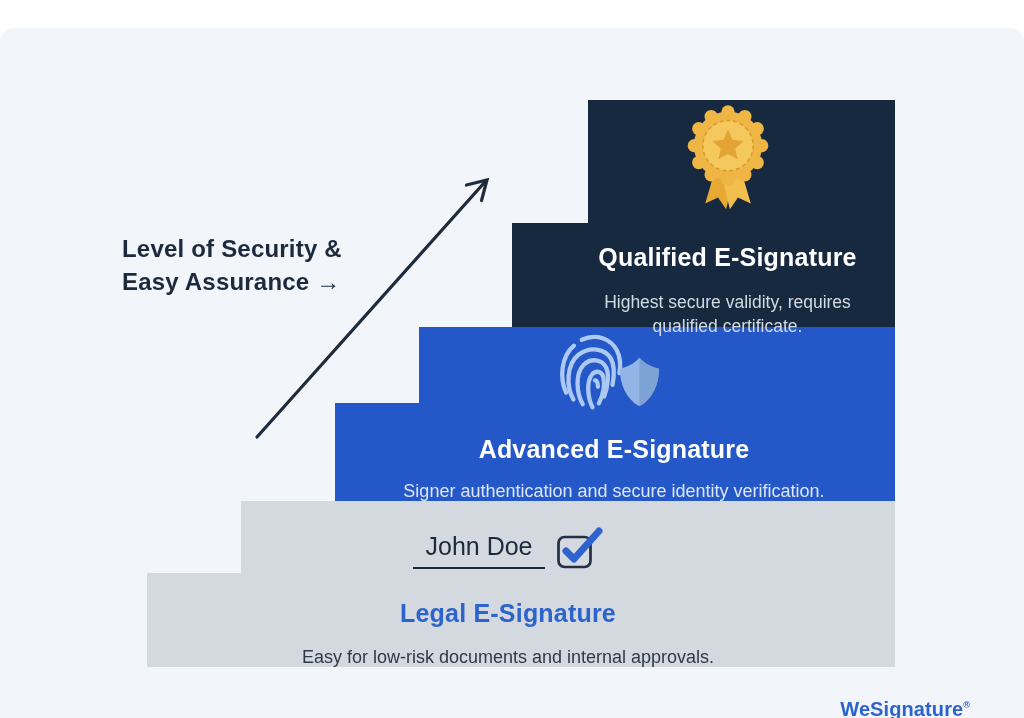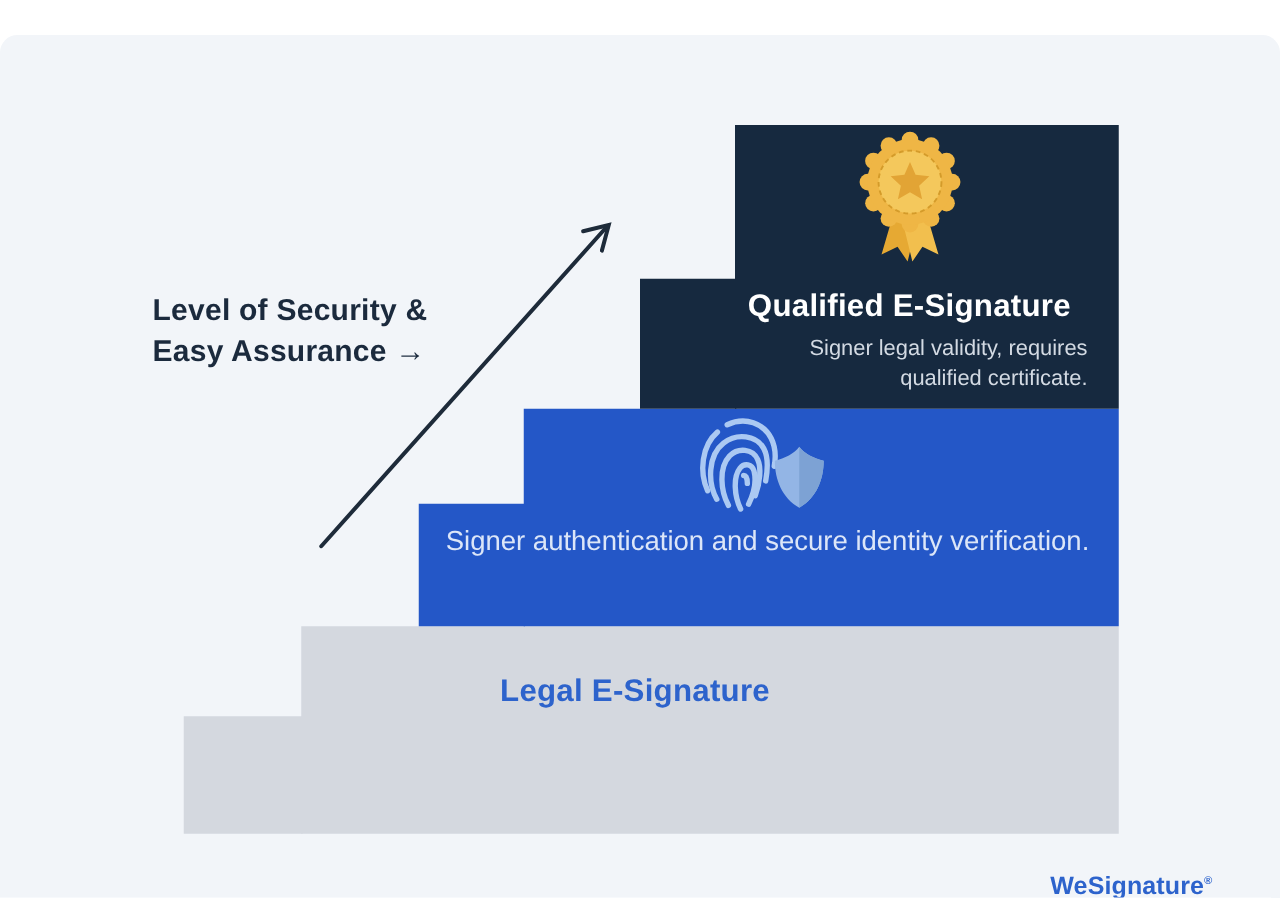--- a/index.html
+++ b/index.html
@@ -40,29 +40,29 @@
   .arrow-svg{position:absolute;left:0;top:0;width:1024px;height:718px;pointer-events:none;}
   
   .step-rect{position:absolute;}
   .rect-qualified-main{left:588px;top:72px;width:307px;height:227px;background:var(--step-dark);}
   .rect-qualified-ledge{left:512px;top:195px;width:77px;height:104px;background:var(--step-dark);}
   .rect-advanced-main{left:419px;top:299px;width:476px;height:174px;background:var(--step-blue);}
   .rect-advanced-ledge{left:335px;top:375px;width:85px;height:98px;background:var(--step-blue);}
   .rect-simple-main{left:241px;top:473px;width:654px;height:166px;background:var(--step-gray);}
   .rect-simple-ledge{left:147px;top:545px;width:95px;height:94px;background:var(--step-gray);}
   
-  .content{position:absolute;display:flex;flex-direction:column;align-items:center;text-align:right;}
+  .content{position:absolute;display:flex;flex-direction:column;align-items:center;text-align:center;gap:12px;}
   .content-qualified{left:560px;top:74px;width:335px;}
   .content-advanced{left:335px;top:304px;width:558px;}
   .content-simple{left:147px;top:498px;width:722px;}
   .step-title{font-size:25px;font-weight:700;line-height:30px;letter-spacing:.2px;}
   .title-qualified{color:var(--title-on-dark);margin-top:16px;}
   .sub-qualified{color:var(--subtitle-on-dark);font-size:17.5px;line-height:24px;margin-top:6px;width:285px;}
   .title-advanced{color:var(--title-on-blue);margin-top:4px;}
-  .sub-advanced{color:var(--subtitle-on-blue);font-size:22px;line-height:26px;margin-top:2px;}
+  .sub-advanced{color:var(--subtitle-on-blue);font-size:18px;line-height:26px;margin-top:2px;}
   .title-simple{color:var(--accent-blue);margin-top:12px;}
   .sub-simple{color:var(--subtitle-on-gray);font-size:18px;line-height:26px;margin-top:4px;}
   
   .signature-row{display:flex;align-items:center;justify-content:center;height:48px;}
   .signature-name{
     font-size:25px;color:var(--text-navy);
     padding:0 12px 6px 12px;
     border-bottom:2.5px solid var(--text-navy);
   }
   .signature-checkbox{margin-left:10px;margin-bottom:4px;}
@@ -111,40 +111,49 @@
           <circle cx="19.2" cy="63.8" r="7"></circle>
         <circle cx="14.5" cy="46" r="7"></circle>
           <circle cx="19.2" cy="28.2" r="7"></circle>
           <circle cx="32.2" cy="15.3" r="7"></circle>
         <circle cx="50" cy="46" r="36"></circle>
       </g>
       <circle cx="50" cy="46" r="26.5" fill="#f4c85c" stroke="#d49b2a" stroke-width="1.6" stroke-dasharray="4 3.2"></circle>
       <path d="M50,29 L54.7,39.8 L66.3,41.1 L57.7,49 L60.2,60.5 L50,54.5 L39.8,60.5 L42.3,49 L33.7,41.1 L45.3,39.8 Z" fill="#e2a435"></path>
     </svg>
     <div class="step-title title-qualified">Qualified E-Signature</div>
-    <div class="sub-qualified">Signer legal validity, requires qualified certificate.</div>
+    <div class="sub-qualified">Highest secure validity, requires qualified certificate.</div>
   </div>
 
   <div class="content content-advanced">
     <svg width="118" height="86" viewBox="0 0 120 88">
       <g stroke="#abc9f2" stroke-width="4.4" fill="none" stroke-linecap="round">
         <path d="M11,62 C4,47 6,25 19,14"></path>
         <path d="M27,8 C42,1 57,7 63,19 C66.5,26 67,34 65.5,42"></path>
         <path d="M18.5,69 C11,56 11,33 24,23 C35,14.5 51,16.5 57,27.5 C60.5,34 60.5,43 58.5,54"></path>
         <path d="M28,74 C21.5,62 20,43 29,33.5 C36,26.5 48,27.5 52,36.5 C55,43 54,55 50,66"></path>
         <path d="M38,77 C33,67 31.5,51 37.5,43.5 C41,39 47.5,40 49,46 C51,54.5 48.5,65 44.5,73"></path>
         <path d="M43.5,56 C43.5,52 42.5,49.5 40.5,49.5"></path>
       </g>
       <path d="M86,26 C90,31.5 98,35.5 106,37.5 C106,53 100,68 86,76 C72,68 66,53 66,37.5 C74,35.5 82,31.5 86,26 Z" fill="#93b5e5"></path>
       <path d="M86,26 C90,31.5 98,35.5 106,37.5 C106,53 100,68 86,76 Z" fill="#7da2d4"></path>
     </svg>
+    <div class="step-title title-advanced">Advanced E-Signature</div>
     <div class="sub-advanced">Signer authentication and secure identity verification.</div>
   </div>
 
   <div class="content content-simple">
+    <div class="signature-row">
+      <span class="signature-name">John Doe</span>
+      <svg class="signature-checkbox" width="48" height="44" viewBox="0 0 48 44">
+        <rect x="3.5" y="11" width="32" height="30" rx="6" fill="none" stroke="#222f44" stroke-width="2.7"></rect>
+        <path d="M11,25 L19,33 L44,5" fill="none" stroke="#2e63cf" stroke-width="7" stroke-linecap="round" stroke-linejoin="round"></path>
+      </svg>
+    </div>
     <div class="step-title title-simple">Legal E-Signature</div>
+    <div class="sub-simple">Easy for low-risk documents and internal approvals.</div>
   </div>
 
   <div class="brand">
     <span>WeSignature</span><sup>®</sup>
   </div>
 
 </div>
 
 </body></html>

